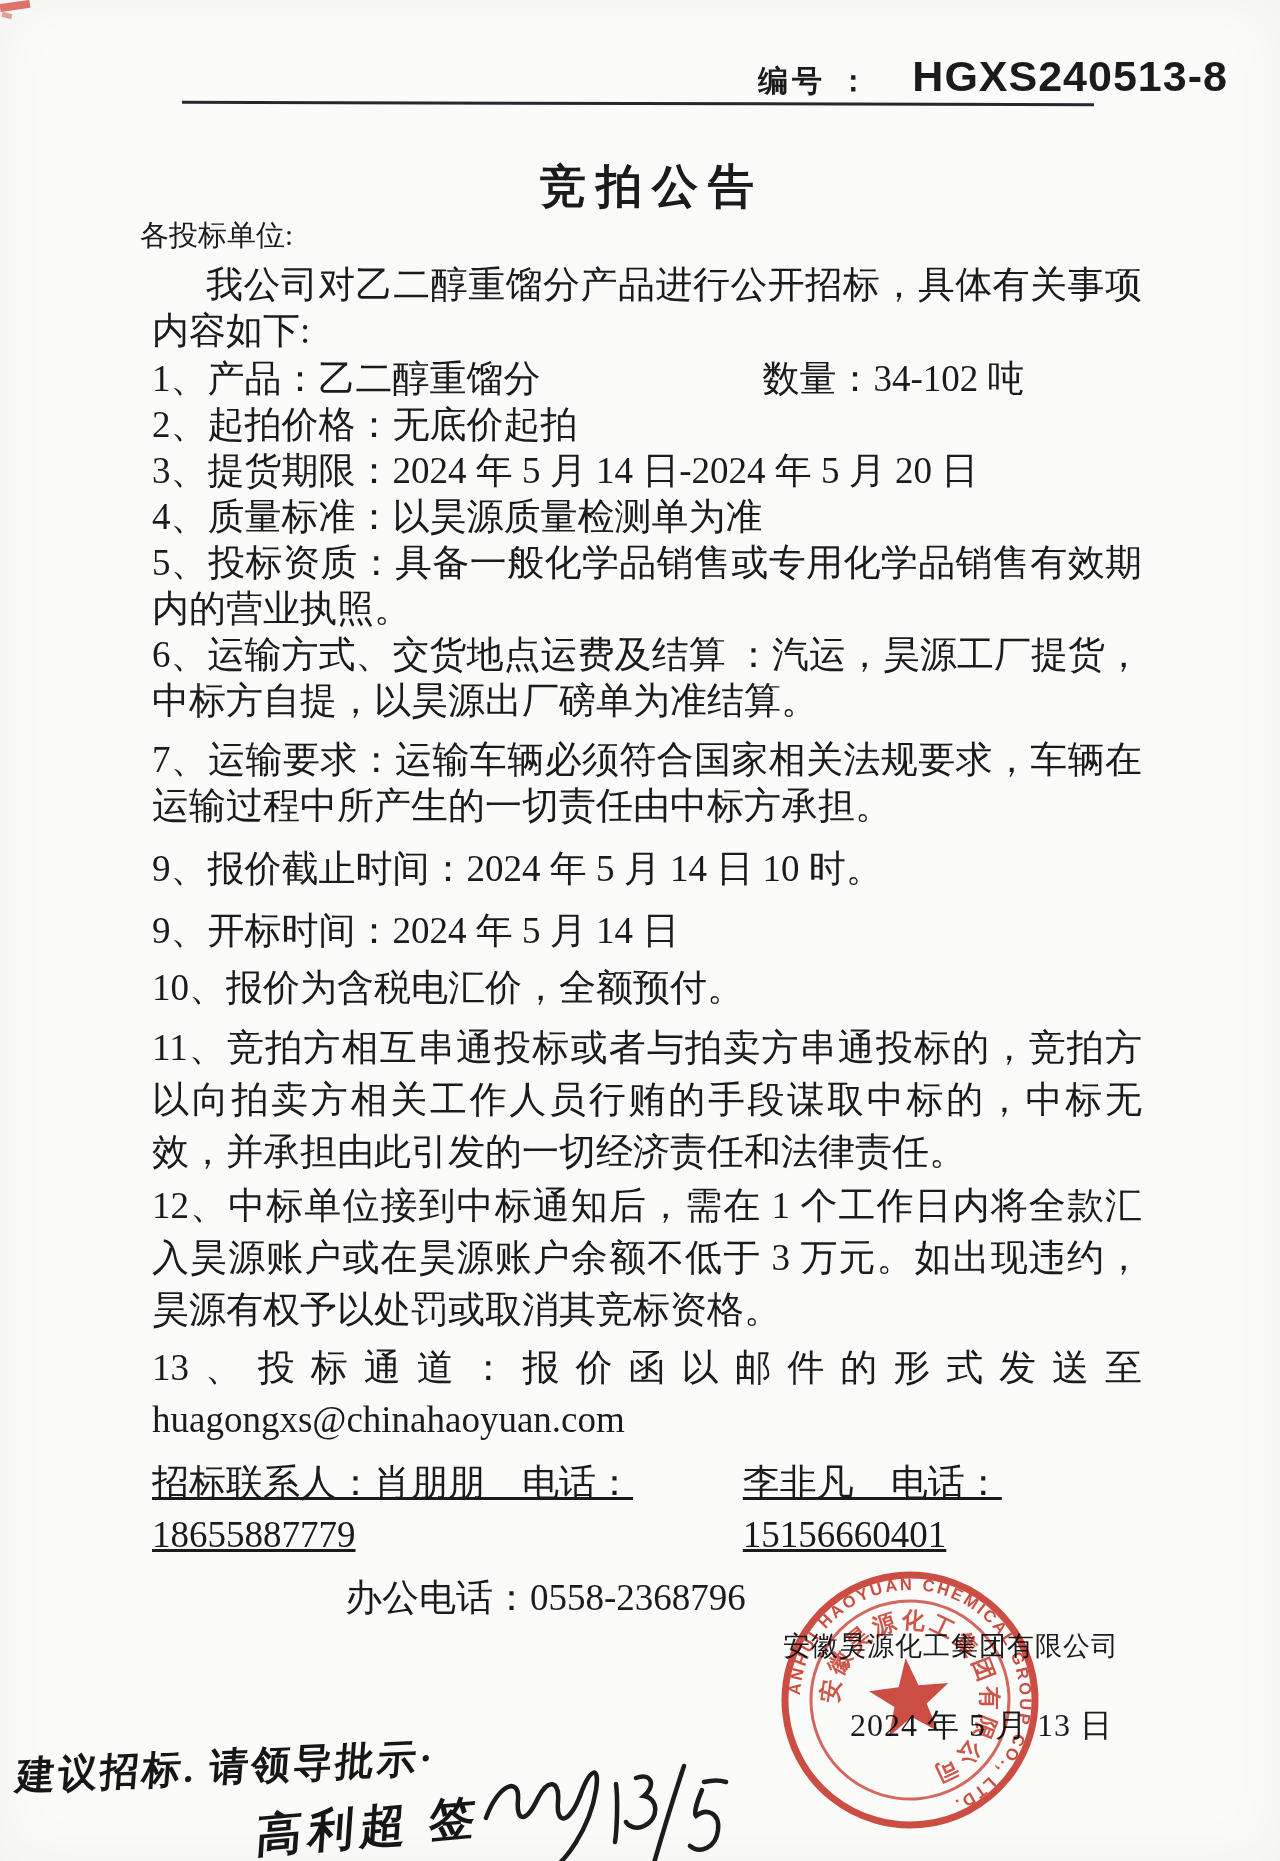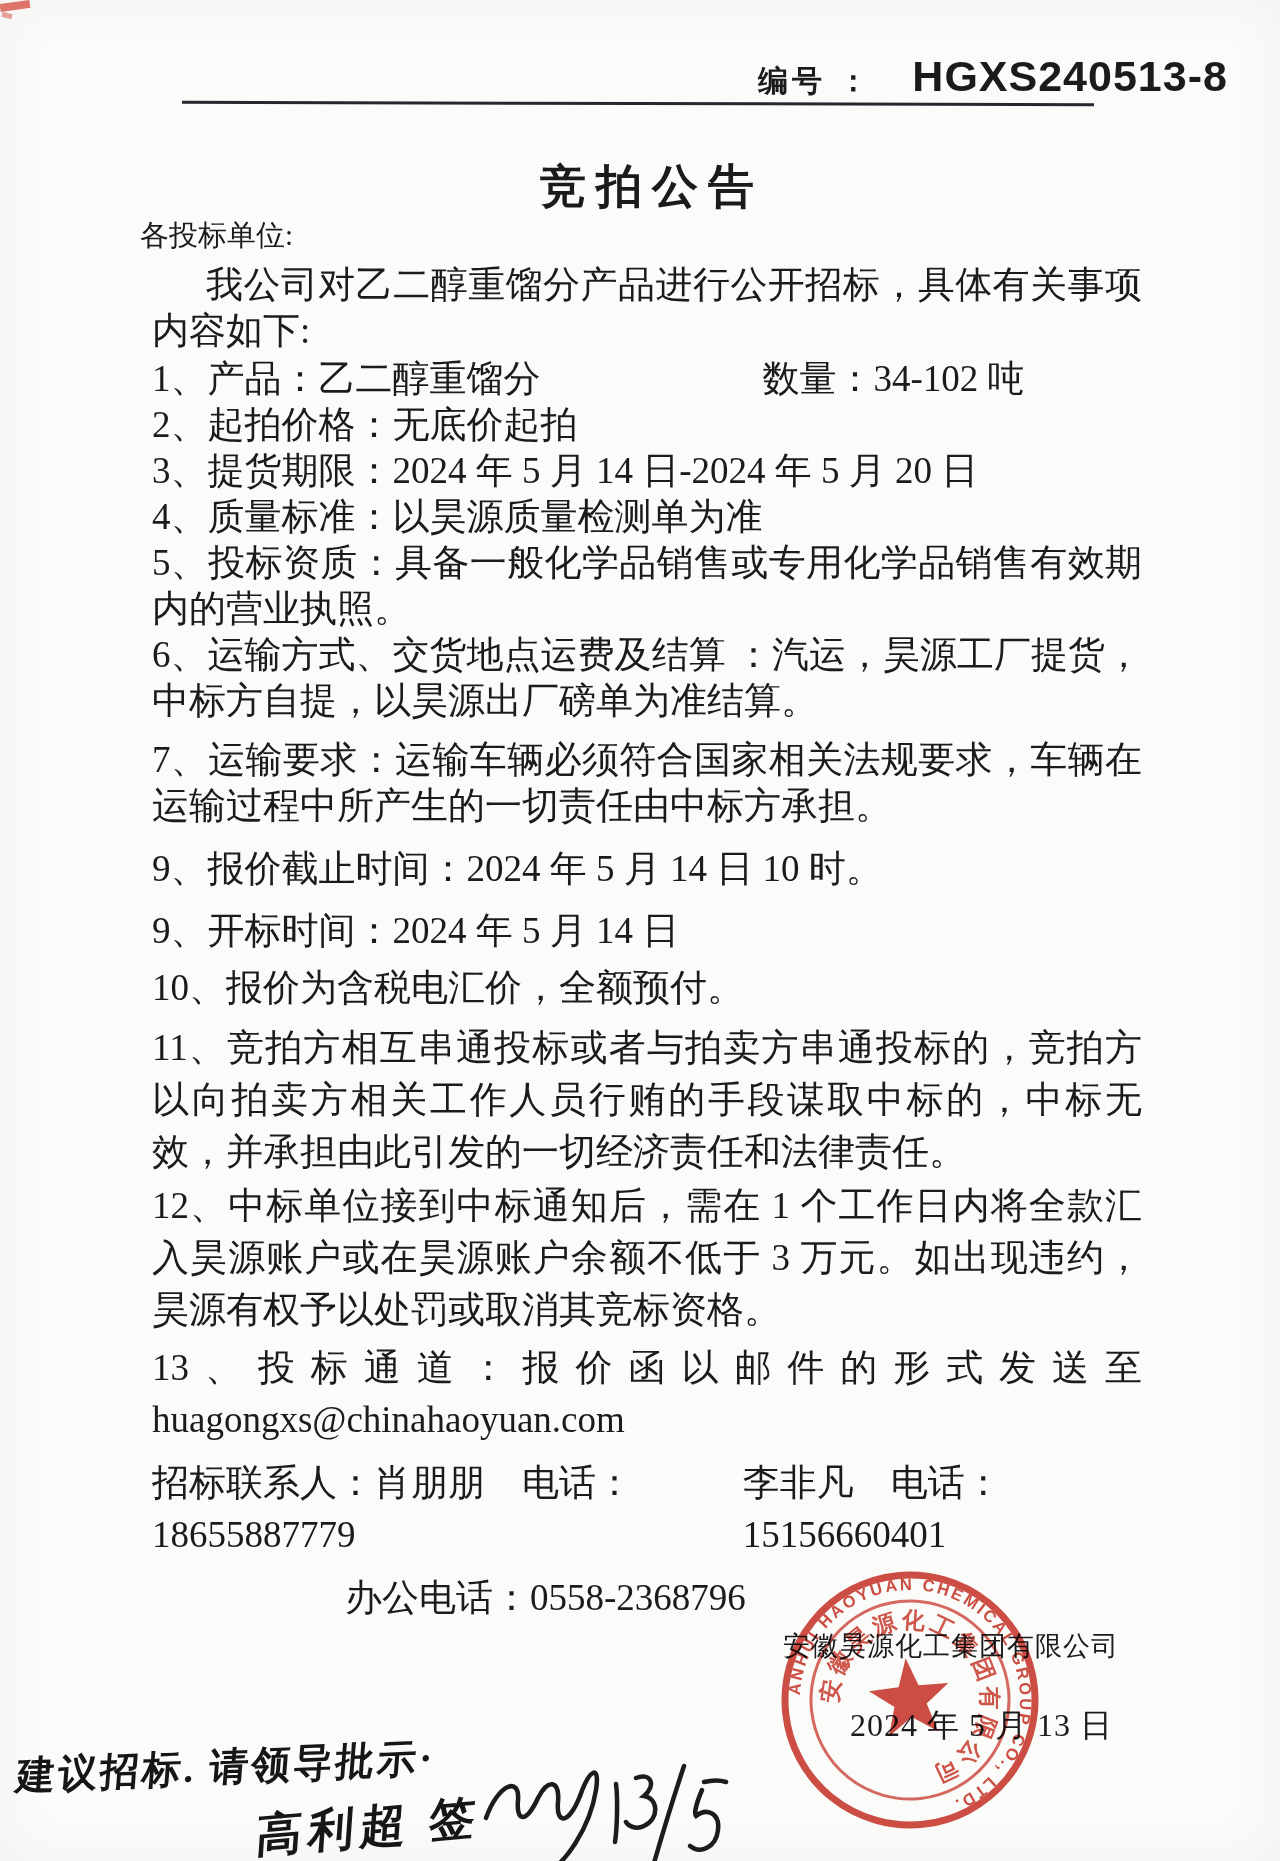--- a/index.html
+++ b/index.html
@@ -24,21 +24,21 @@
   .intro{text-indent:54px;line-height:46px;margin-bottom:2px !important;}
   .i1,.i2,.i3,.i4,.i5{line-height:46px;}
   .i6{line-height:46px;margin-bottom:13px !important;}
   .i7{line-height:46px;margin-bottom:17px !important;}
   .i8{line-height:46px;margin-bottom:16px !important;}
   .i9{line-height:46px;margin-bottom:11px !important;}
   .i10{line-height:46px;margin-bottom:11px !important;}
   .i11{line-height:52px;margin-bottom:2px !important;}
   .i12{line-height:52px;margin-bottom:6px !important;}
   .i13{line-height:52px;margin-bottom:11px !important;}
-  .contacts{line-height:52px;margin-bottom:11px !important;display:flex;justify-content:space-between;text-align:left;}
+  .contacts{line-height:52px;margin-bottom:11px !important;display:flex;justify-content:space-between;text-align:left;text-decoration:underline;}
   .office{line-height:52px;padding-left:193px;}
   
   .company{position:absolute;left:783px;top:1628px;font-size:27px;letter-spacing:1px;z-index:2;}
   .sign-date{position:absolute;left:850px;top:1704px;font-size:32px;letter-spacing:1px;z-index:2;}
   
   .stamp{position:absolute;left:760px;top:1550px;width:300px;height:300px;z-index:3;
     mix-blend-mode:multiply;opacity:0.87;transform:rotate(-6deg);}
   
   .hw{position:absolute;color:#161616;z-index:4;font-weight:700;}
   .hw-note{left:16px;top:1740px;font-size:39px;letter-spacing:3px;transform:rotate(-2.5deg) skewX(-7deg);}

